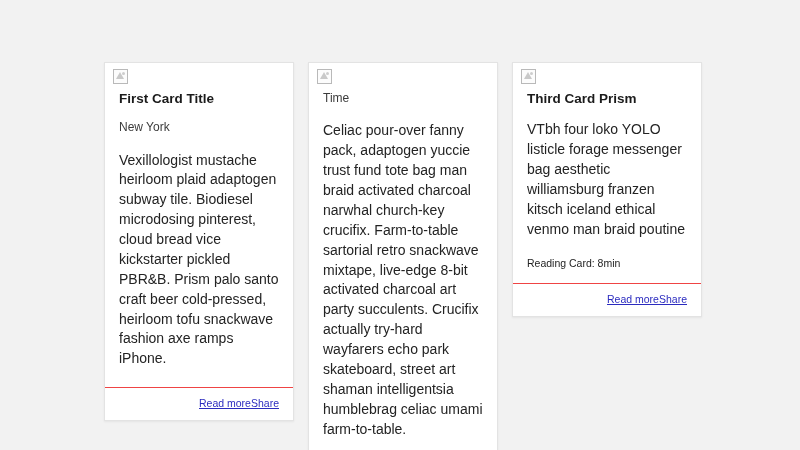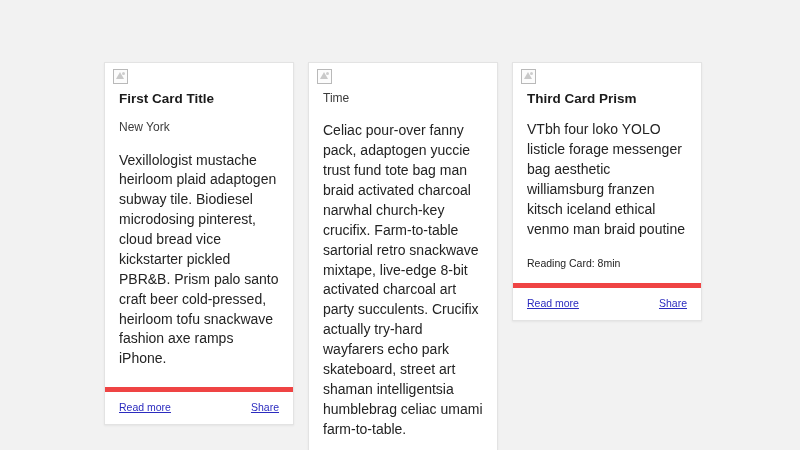--- a/index.html
+++ b/index.html
@@ -88,26 +88,25 @@
     margin: 0 0 18px 0;
   }
   .card-meta {
     font-size: 10.5px;
     color: #232323;
     margin: 0;
     padding-bottom: 14px;
     margin-top: auto;
   }
   .card-actions {
-    border-top: 5px solid #ef4444;
+    border-top: 1px solid #ef4444;
     display: flex;
-    justify-content: space-between;
+    justify-content: flex-end;
     align-items: center;
     padding: 9px 14px 11px 14px;
-    gap: 48px;
   }
   .card-link {
     font-size: 10.5px;
     color: #2b2bbf;
     text-decoration: underline;
     cursor: pointer;
   }
 </style>
 </head>
 <body>

